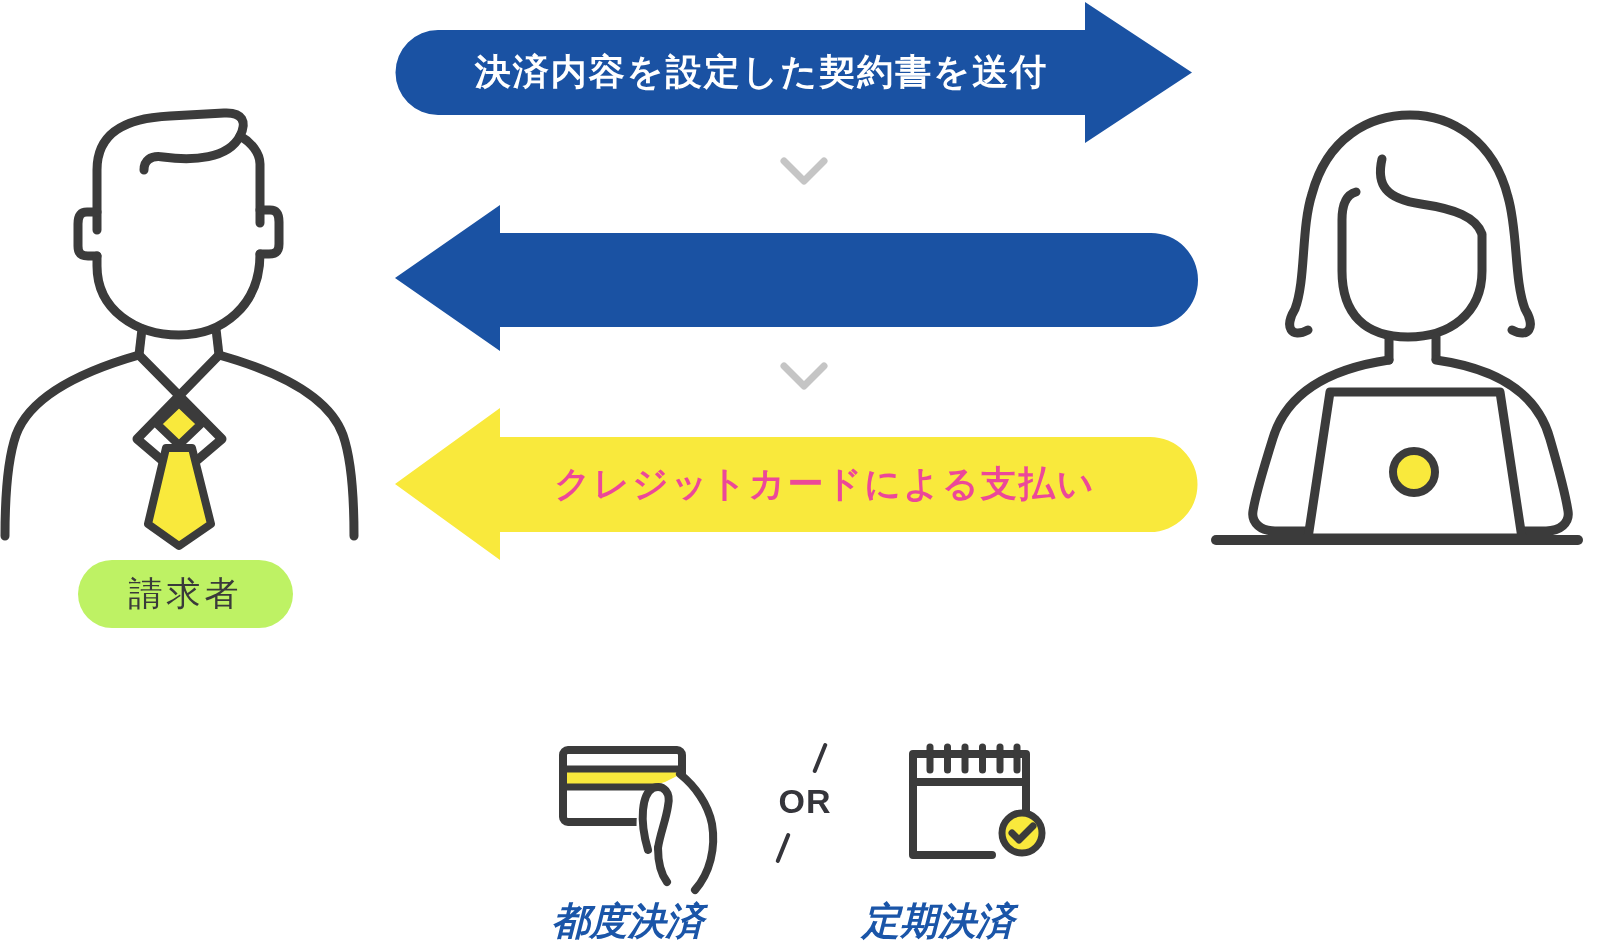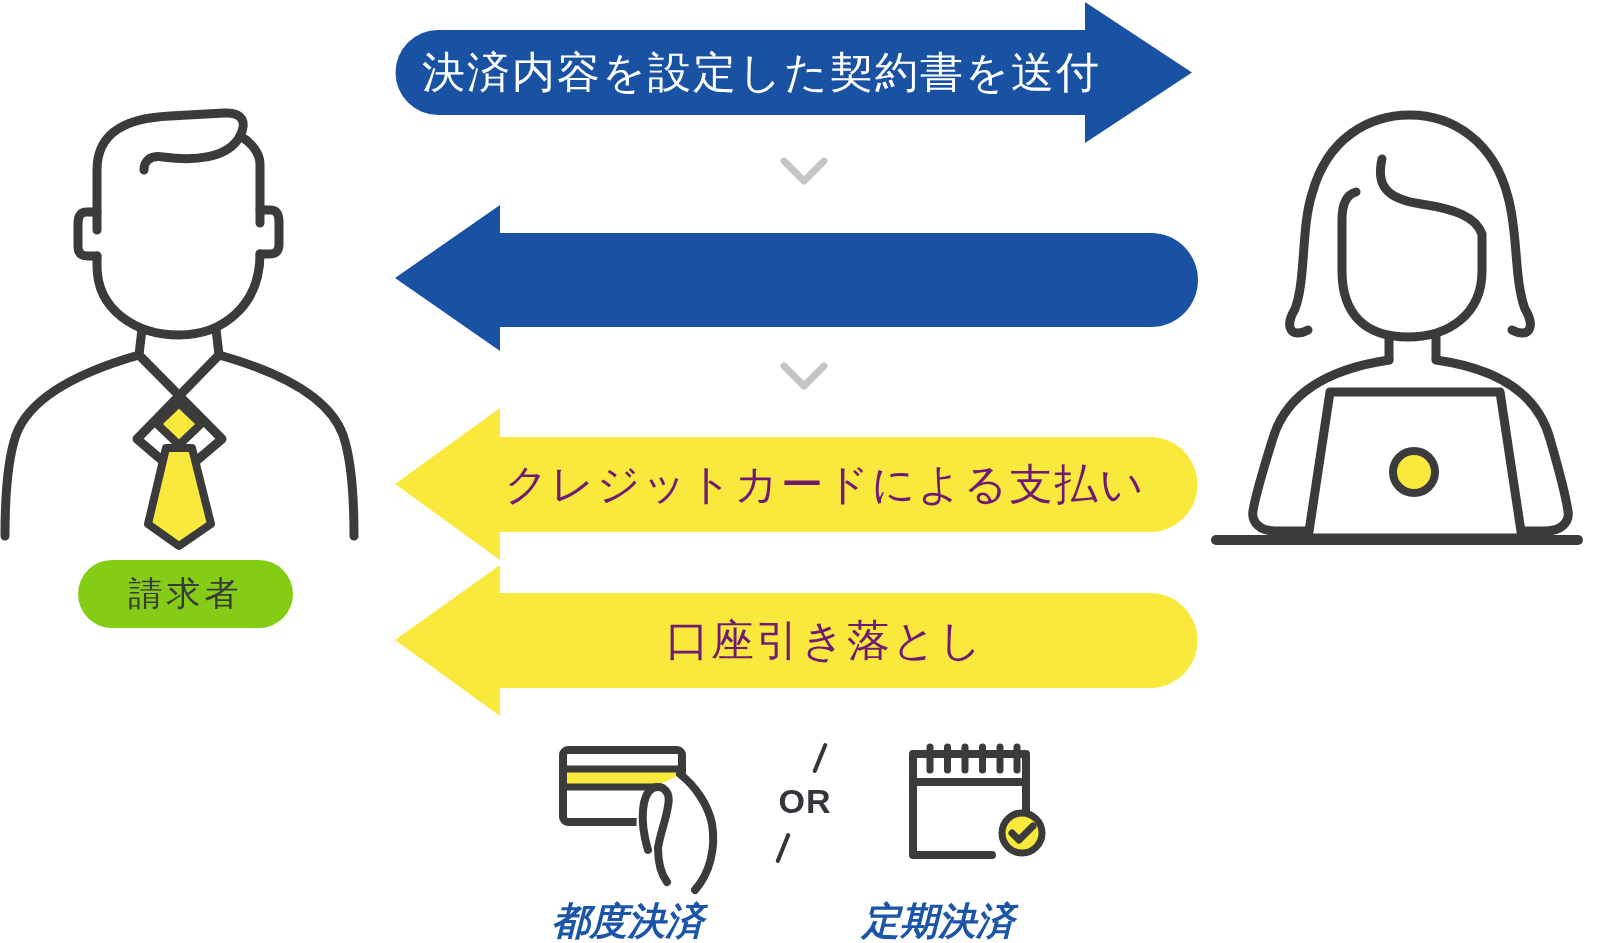--- a/index.html
+++ b/index.html
@@ -6,27 +6,27 @@
   .canvas {
     position:relative; width:1600px; height:943px; background:#ffffff;
     font-family:"Liberation Sans","DejaVu Sans",sans-serif; overflow:hidden;
   }
   .abs { position:absolute; }
   svg { display:block; overflow:visible; }
 
   .arrow-wrap { position:absolute; }
   .arrow-label {
     position:absolute; display:flex; align-items:center; justify-content:center;
-    font-weight:400; font-size:43px; letter-spacing:2px; white-space:nowrap;
+    font-weight:700; font-size:36px; letter-spacing:2px; white-space:nowrap;
   }
   .on-blue   { color:#ffffff; }
-  .on-yellow { color:#701a75; }
+  .on-yellow { color:#ec4899; }
 
   .pill {
-    position:absolute; background:#84cc16; border-radius:36px;
+    position:absolute; background:#bef264; border-radius:36px;
     display:flex; align-items:center; justify-content:center;
     font-size:34px; font-weight:500; letter-spacing:4px; color:#3a3a3a;
   }
 
   .or-label {
     position:absolute; color:#35353b; font-weight:700; font-size:34px;
     letter-spacing:1px;
   }
   .slash {
     position:absolute; width:4px; height:32px; background:#35353b;
@@ -96,26 +96,20 @@
     <polyline points="3,5 23,25 43,5" fill="none" stroke="#c5c5c5" stroke-width="7" stroke-linecap="round" stroke-linejoin="round"></polyline>
   </svg>
 
   <div class="arrow-wrap" style="left:395px; top:405px; width:805px; height:155px;">
     <svg width="805" height="155" viewBox="0 0 805 155">
       <path d="M0,79 L105,3 L105,32 L755,32 A47.5,47.5 0 0,1 755,127 L105,127 L105,155 Z" fill="#f9e93c"></path>
     </svg>
     <div class="arrow-label on-yellow" style="left:105px; top:32px; width:650px; height:95px;">クレジットカードによる支払い</div>
   </div>
 
-  <div class="arrow-wrap" style="left:395px; top:562px; width:805px; height:155px;">
-    <svg width="805" height="155" viewBox="0 0 805 155">
-      <path d="M0,78 L105,3 L105,31 L755,31 A47.5,47.5 0 0,1 755,126 L105,126 L105,154 Z" fill="#f9e93c"></path>
-    </svg>
-    <div class="arrow-label on-yellow" style="left:105px; top:31px; width:650px; height:95px;">口座引き落とし</div>
-  </div>
 
   <div class="pill" style="left:78px; top:560px; width:215px; height:68px;">
     <span>請求者</span>
   </div>
 
   <svg class="abs" style="left:545px; top:730px;" width="185" height="165" viewBox="0 0 185 165">
     <g stroke="#3b3b3b" stroke-linecap="round" stroke-linejoin="round">
       <rect x="18" y="20" width="119" height="72" rx="5" fill="#ffffff" stroke-width="8"></rect>
       <rect x="18.5" y="39" width="118" height="18" fill="#f9e93c" stroke-width="7"></rect>
 

